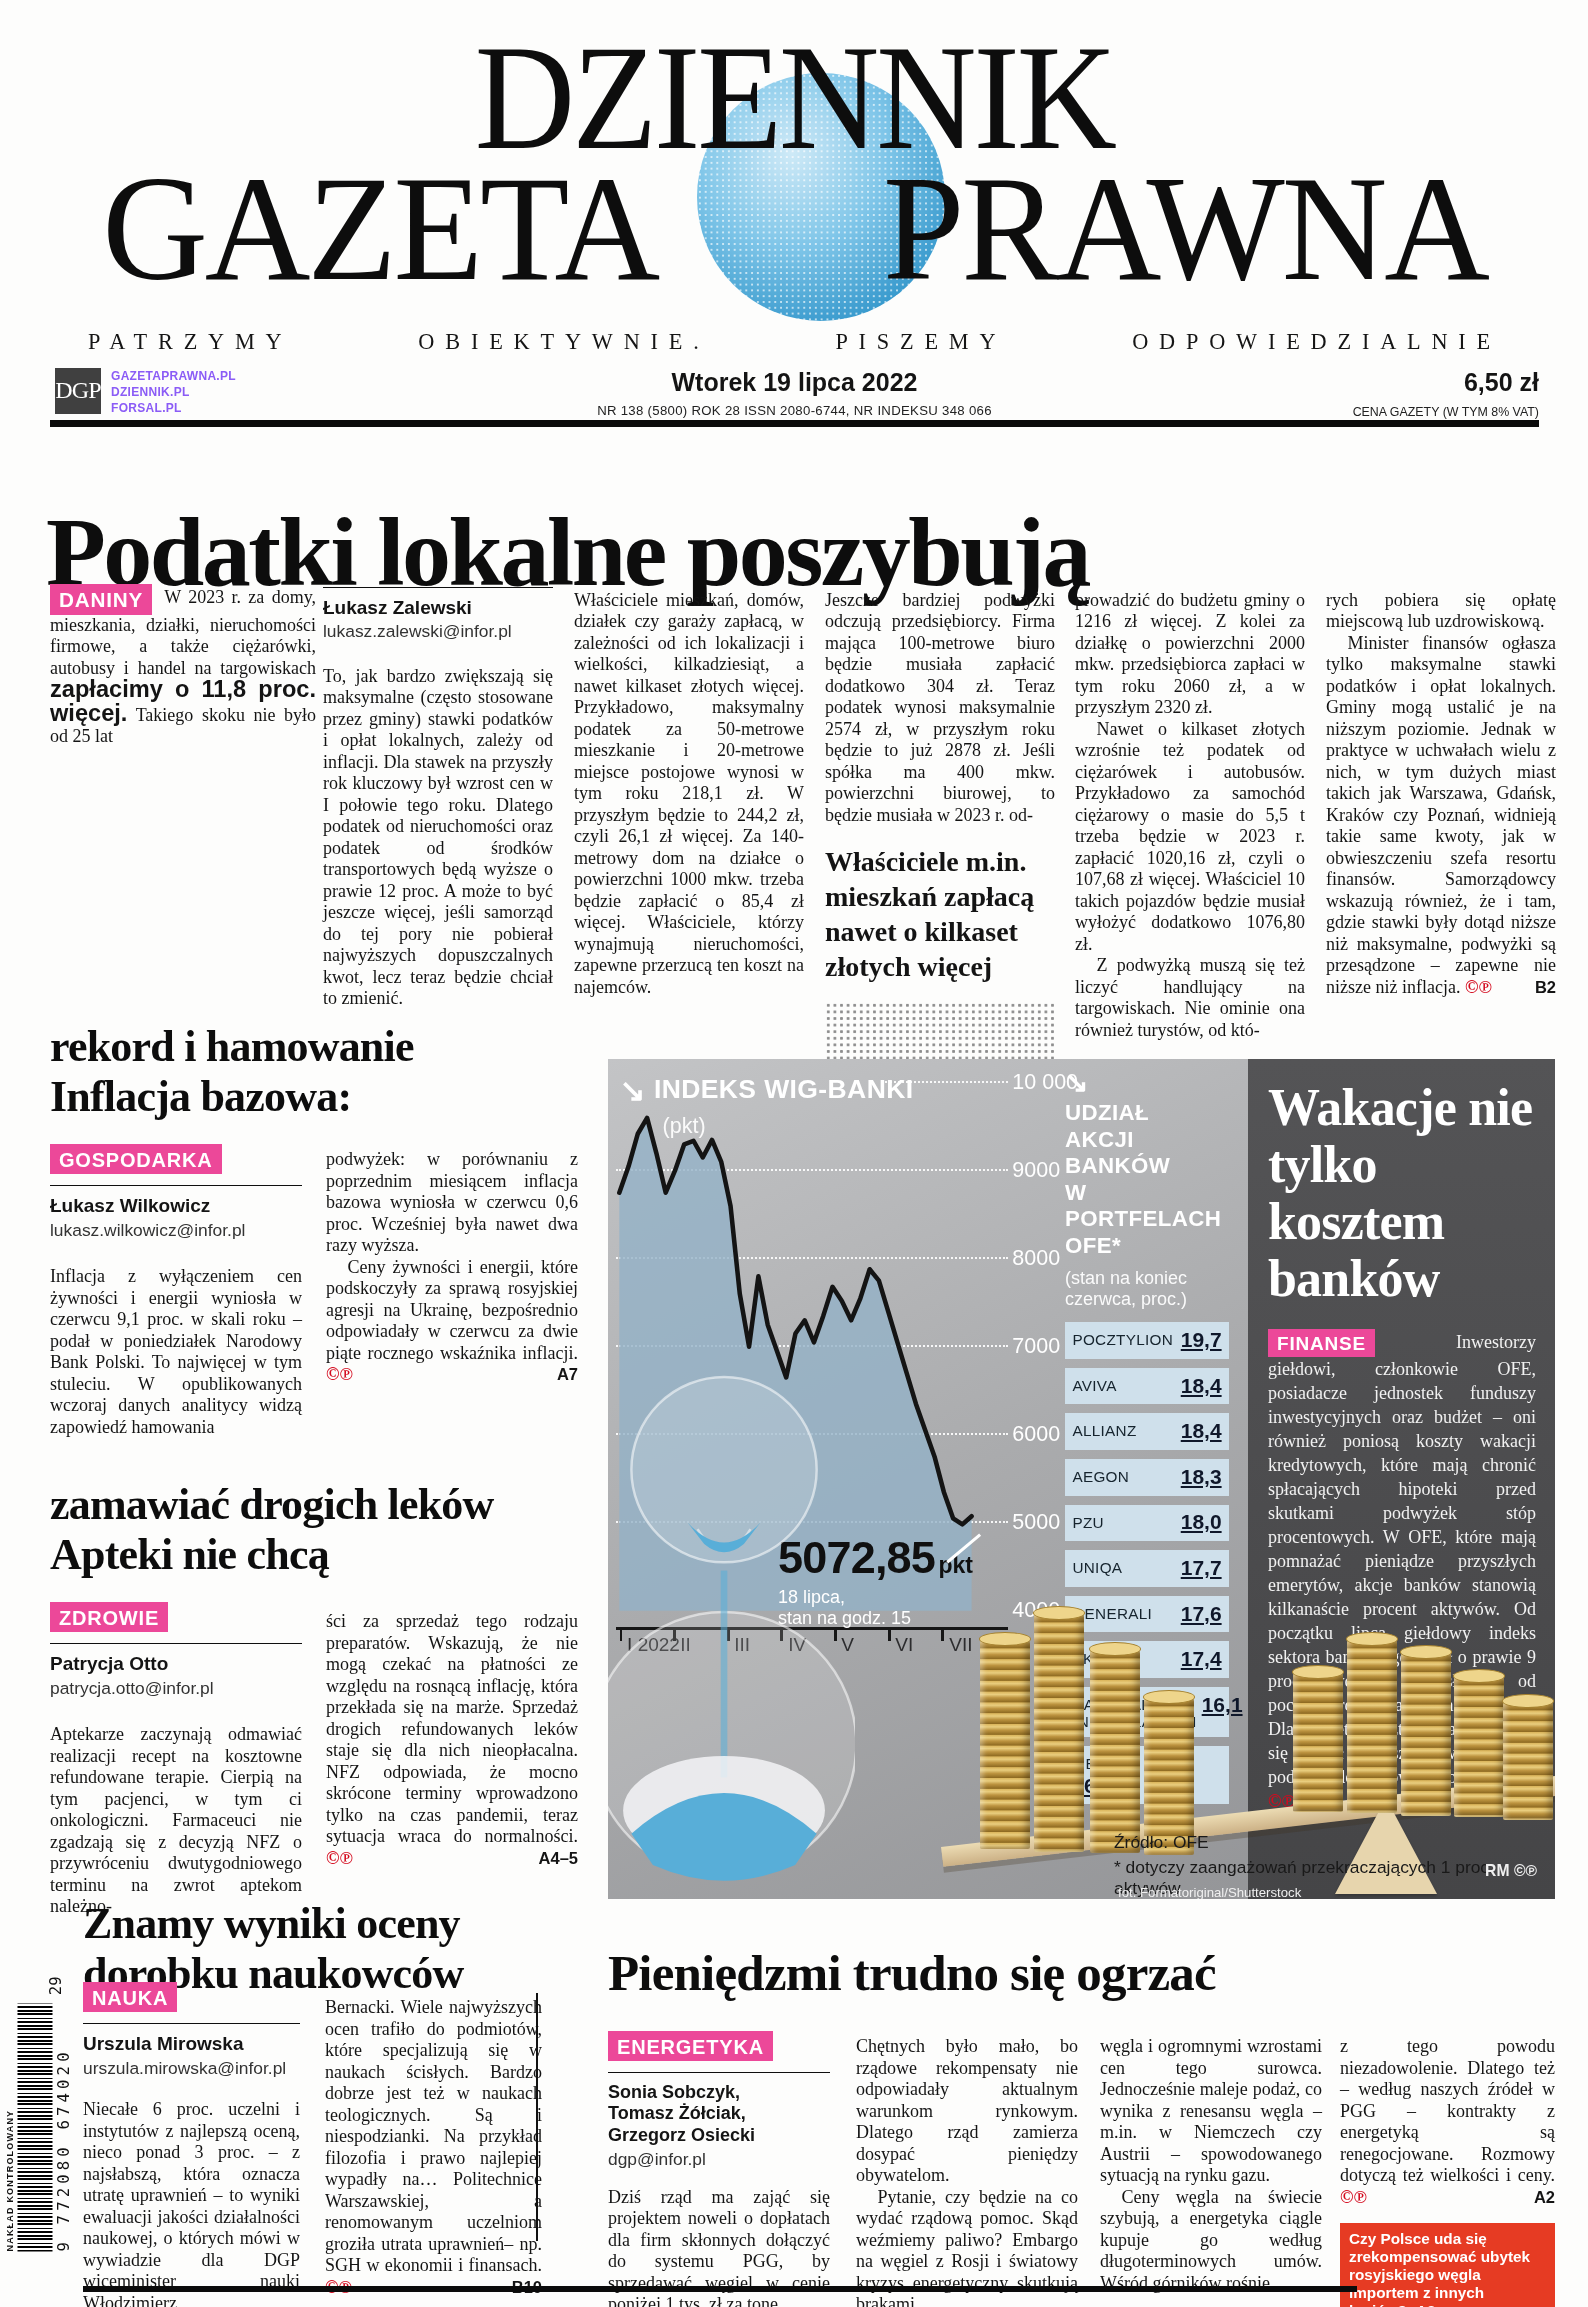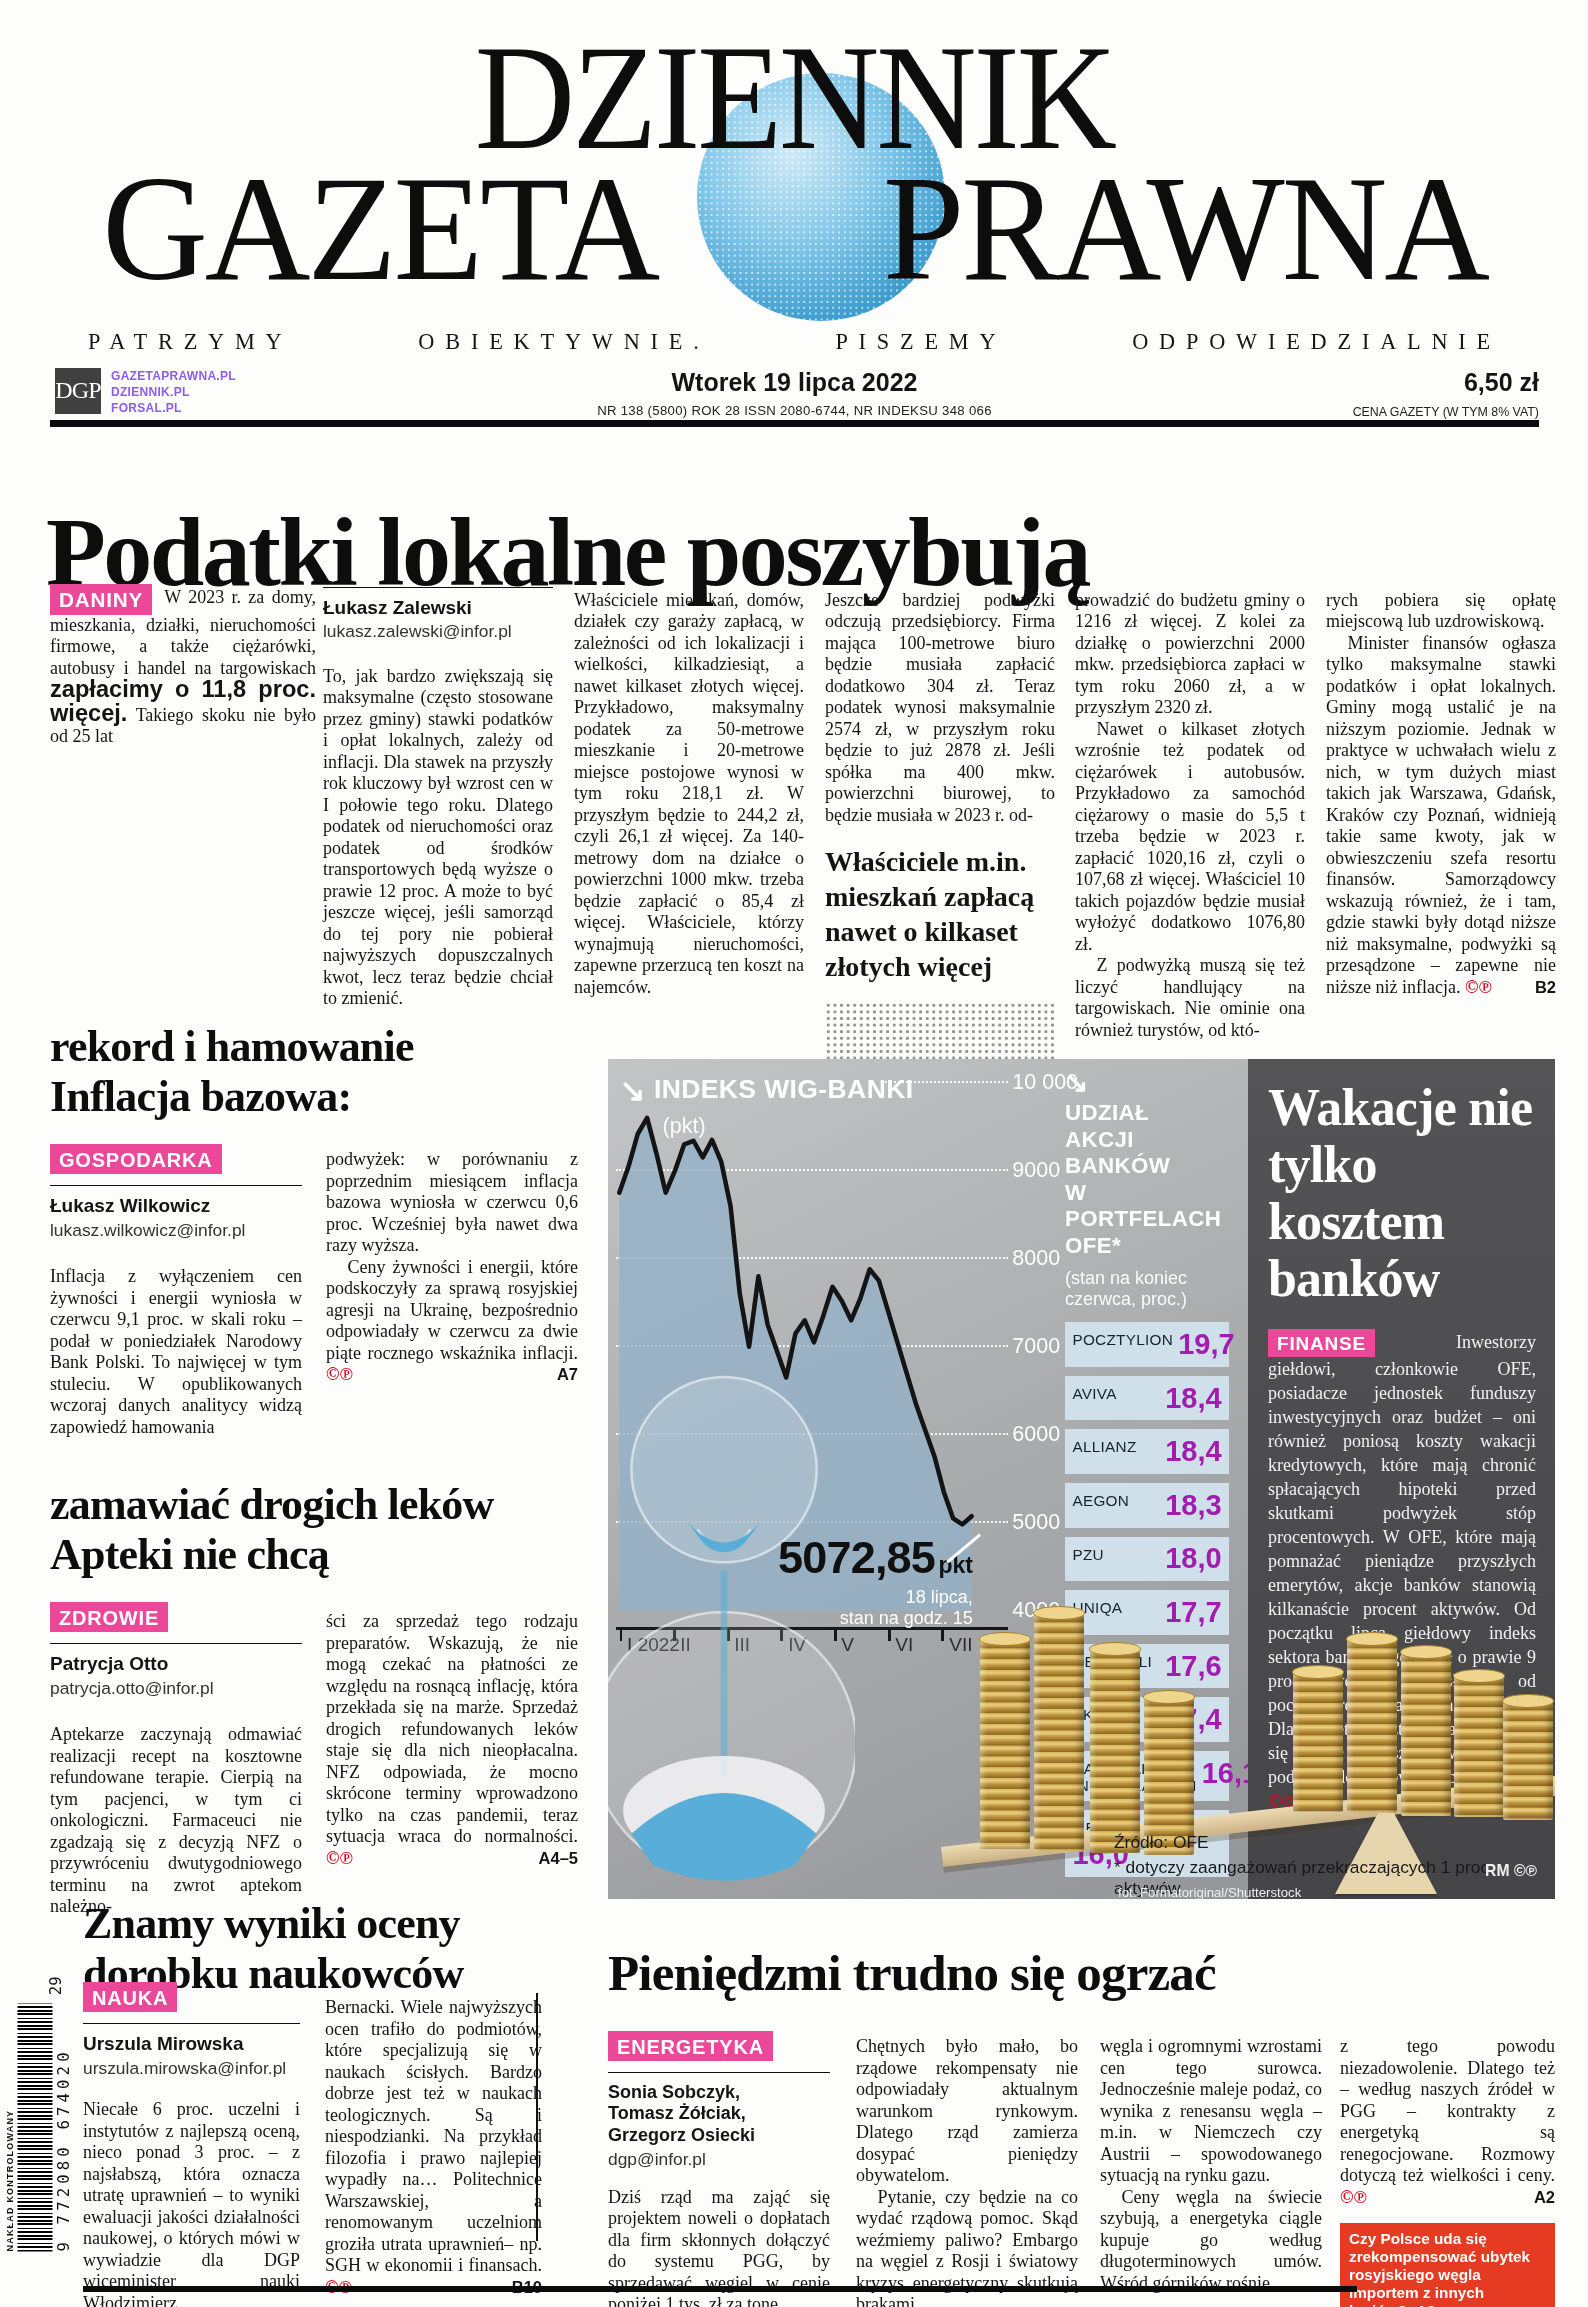--- a/index.html
+++ b/index.html
@@ -73,35 +73,35 @@
   .p-title .t{font-size:26.5px;font-weight:bold;letter-spacing:0.4px;}
   .p-title .u{display:block;font-size:21.5px;margin:5px 0 0 43px;opacity:.95;}
   .ygrid{position:absolute;left:8.3px;top:16.5px;width:463px;height:546px;}
   .ygrid .gl{position:absolute;border-top:2.5px dotted rgba(255,255,255,.9);height:0;}
   .ygrid .yl{position:absolute;left:396px;width:74px;color:#fff;font-family:"Liberation Sans",sans-serif;font-size:21.5px;}
   #wig-svg{position:absolute;left:8.3px;top:16.5px;}
   .xaxis{position:absolute;left:8.3px;top:568px;width:397px;height:33px;}
   .xaxis .axl{position:absolute;left:0;top:0;width:392px;height:3.3px;background:#161616;}
   .xaxis .tk{position:absolute;top:3.3px;width:2.5px;height:10.8px;background:#161616;}
   .xaxis .xl{position:absolute;top:7.4px;font-family:"Liberation Sans",sans-serif;font-size:19px;color:#2c2c2e;}
-  .anno{position:absolute;left:170px;top:473px;color:#101010;text-align:right;}
+  .anno{position:absolute;left:170px;top:473px;color:#101010;}
   .anno .v{font-family:"Liberation Sans",sans-serif;font-weight:bold;font-size:45px;letter-spacing:-0.8px;}
   .anno .vu{font-family:"Liberation Sans",sans-serif;font-weight:bold;font-size:23px;}
   .anno .n{color:#fff;font-family:"Liberation Sans",sans-serif;font-size:18px;line-height:20.7px;margin-top:3.3px;}
   .callout{position:absolute;left:334px;top:488px;width:43px;height:2.5px;background:#fff;transform:rotate(-40deg);}
   
   .ofe{position:absolute;left:457px;top:6.6px;width:164px;color:#fff;font-family:"Liberation Sans",sans-serif;}
   .ofe .arrow{font-size:28px;font-weight:bold;}
   .ofe .tt{font-size:22.3px;line-height:26.5px;font-weight:bold;letter-spacing:0.4px;margin-top:1.7px;}
   .ofe .st{font-size:18px;line-height:21.5px;margin-top:8.3px;opacity:.95;}
   .ofe-rows{margin-top:11.6px;}
   .ofe-row{background:#cfe0eb;color:#16242e;margin-bottom:9px;padding:5.8px 7.4px;display:flex;
            justify-content:space-between;align-items:flex-start;min-height:25px;}
   .ofe-row .lb{font-size:15.3px;line-height:17.4px;letter-spacing:0.3px;padding-top:3.3px;}
-  .ofe-row .vl{font-weight:bold;font-size:29px;color:#a21caf;margin-left:5px;}
+  .ofe-row .vl{font-weight:bold;font-size:21px;color:#0f172a;margin-left:5px;text-decoration:underline;}
   .ofe-row.stacked{display:block;}
   .ofe-row.stacked .vl{margin:1.7px 0 0;}
   
   .darkp{position:absolute;left:640px;top:0;width:308px;height:840px;
          background:linear-gradient(#545456,#454547);}
   .darkp h2{margin:20px 20px 0;color:#fff;font-size:52px;line-height:57px;font-weight:bold;letter-spacing:-0.8px;}
   .darkp .txt{margin:21.5px 20px 0;color:#f2f2f2;font-size:18px;line-height:24px;text-align:justify;}
   .darkp .badge{font-size:19px;margin-right:6.6px;}
   .darkp .ref{color:#fff;}
   

